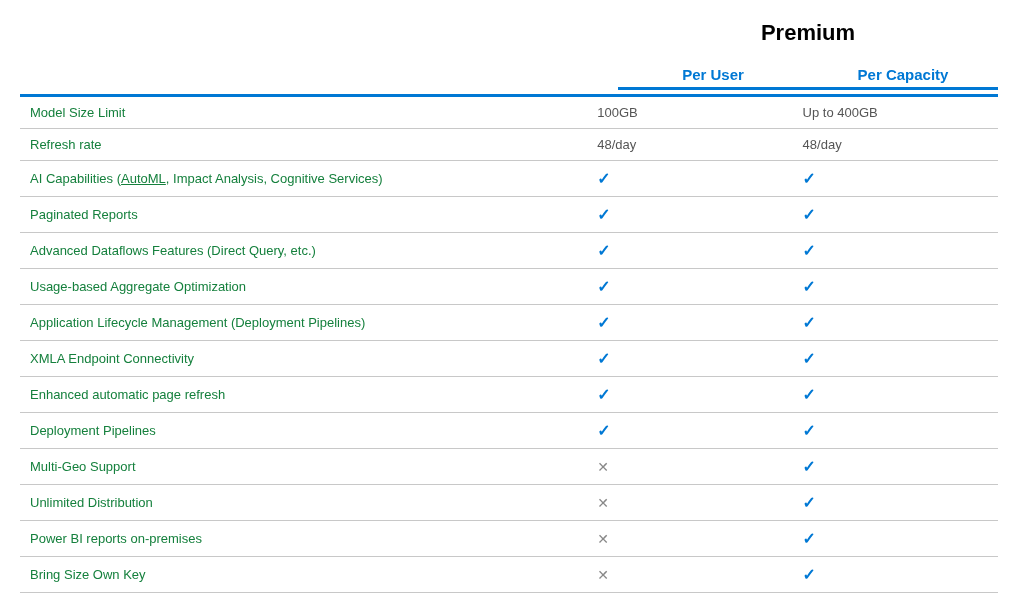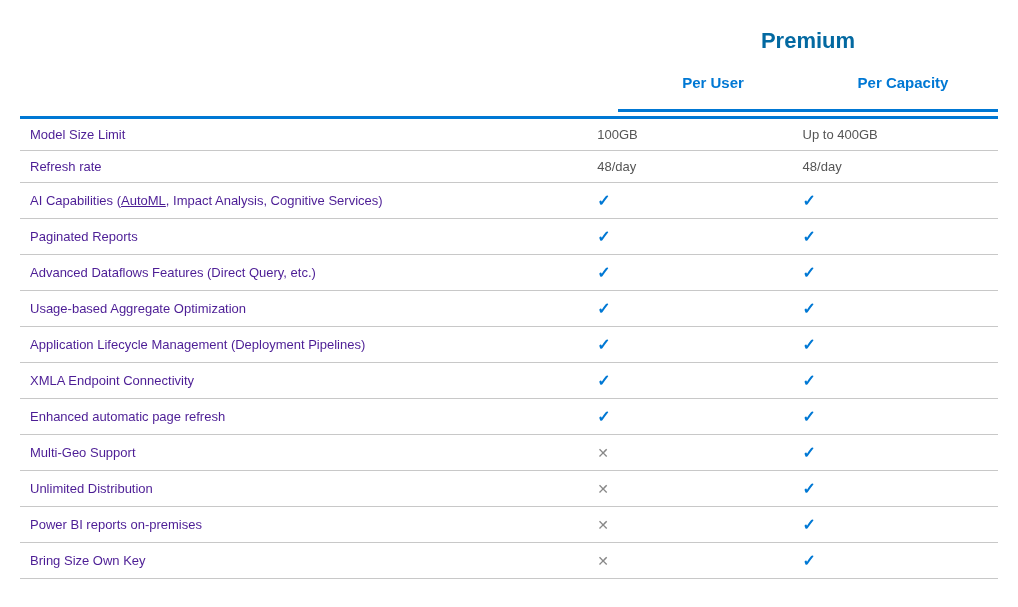--- a/index.html
+++ b/index.html
@@ -31,58 +31,58 @@
     }
 
     .premium-group {
       display: flex;
       flex-direction: column;
       align-items: center;
       width: 380px;
     }
 
     .premium-title {
-      color: #0369a1;
+      color: #000000;
       font-size: 22px;
       font-weight: 700;
       margin-bottom: 20px;
     }
 
     .column-headers {
       display: flex;
       width: 100%;
     }
 
     .col-header {
       flex: 1;
       text-align: center;
       color: #0078d4;
       font-size: 15px;
       font-weight: 600;
-      padding-bottom: 18px;
+      padding-bottom: 4px;
       border-bottom: 3px solid #0078d4;
     }
 
     .feature-table {
       width: 100%;
       border-collapse: collapse;
     }
 
     .feature-table tr {
       border-bottom: 1px solid #c8c8c8;
     }
 
     .feature-table tr:first-child {
       border-top: 3px solid #0078d4;
     }
 
     .feature-name {
       padding: 8px 10px;
       font-size: 13px;
-      color: #4c1d95;
+      color: #15803d;
       width: 58%;
     }
 
     .feature-name .underline {
       text-decoration: underline;
     }
 
     .feature-value {
       padding: 8px 10px;
       font-size: 13px;
@@ -157,20 +157,25 @@
           <td class="feature-name">XMLA Endpoint Connectivity</td>
           <td class="feature-value"><span class="check-icon">✓</span></td>
           <td class="feature-value"><span class="check-icon">✓</span></td>
         </tr>
         <tr>
           <td class="feature-name">Enhanced automatic page refresh</td>
           <td class="feature-value"><span class="check-icon">✓</span></td>
           <td class="feature-value"><span class="check-icon">✓</span></td>
         </tr>
         <tr>
+          <td class="feature-name">Deployment Pipelines</td>
+          <td class="feature-value"><span class="check-icon">✓</span></td>
+          <td class="feature-value"><span class="check-icon">✓</span></td>
+        </tr>
+        <tr>
           <td class="feature-name">Multi-Geo Support</td>
           <td class="feature-value"><span class="cross-icon">✕</span></td>
           <td class="feature-value"><span class="check-icon">✓</span></td>
         </tr>
         <tr>
           <td class="feature-name">Unlimited Distribution</td>
           <td class="feature-value"><span class="cross-icon">✕</span></td>
           <td class="feature-value"><span class="check-icon">✓</span></td>
         </tr>
         <tr>

